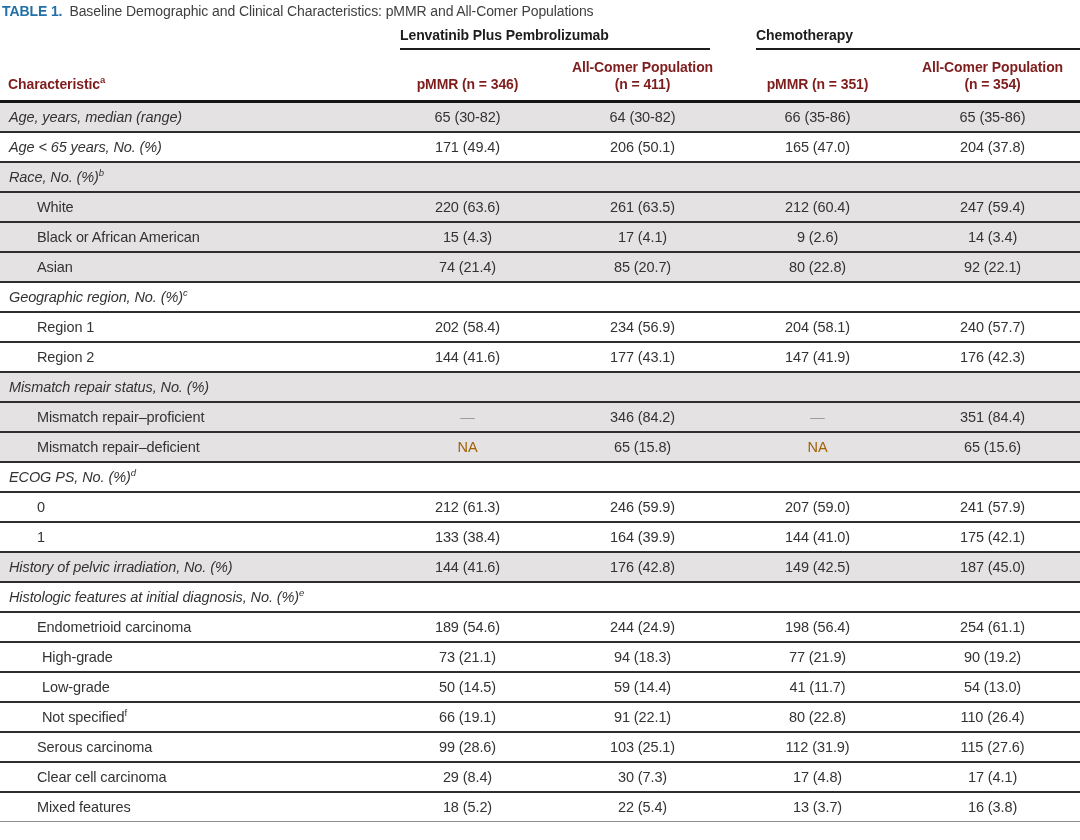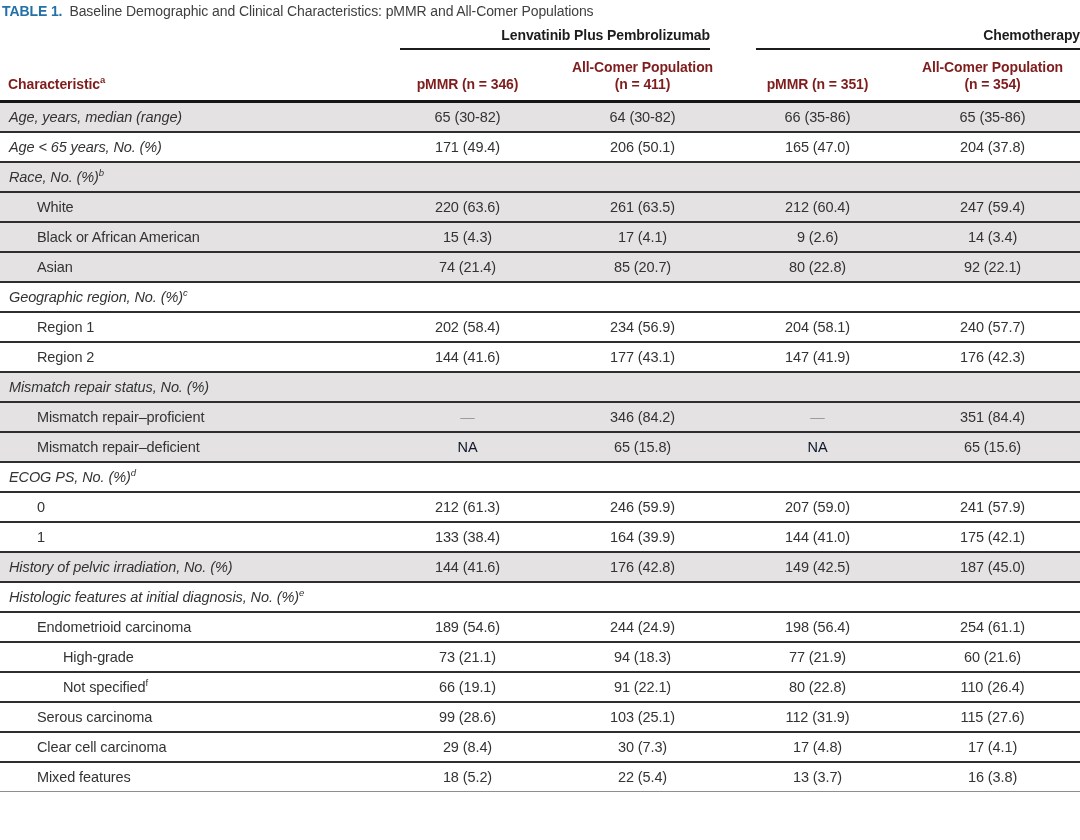--- a/index.html
+++ b/index.html
@@ -19,21 +19,21 @@
   
   table { width: 1080px; border-collapse: collapse; table-layout: fixed; margin-top: 3px; }
   col.c-label { width: 380px; }
   col.c-val  { width: 175px; }
 
   
   .group-row td { vertical-align: bottom; padding-top: 4px; }
   .group-underline {
     border-bottom: 2px solid #1c1c1c;
     padding-bottom: 5px; margin: 0 20px;
-    text-align: right; font-weight: bold; font-size: 14px; color: #1c1c1c;
+    text-align: left; font-weight: bold; font-size: 14px; color: #1c1c1c;
     letter-spacing: -0.1px; white-space: nowrap;
   }
   .group-underline.chemo { margin-left: 26px; margin-right: 0; }
 
   
   .sub-row th {
     vertical-align: bottom; font-weight: bold; font-size: 14px; color: #7f1d1d;
     text-align: center; padding: 9px 2px 7px 2px; border-bottom: 3px solid #161616;
     letter-spacing: -0.1px; line-height: 17px;
   }
@@ -43,24 +43,24 @@
   
   tbody td {
     height: 30px; border-bottom: 2px solid #2e2e2e;
     font-size: 14.5px; color: #333333; letter-spacing: -0.1px;
     white-space: nowrap; overflow: hidden;
   }
   tbody tr.shaded { background: #e4e2e3; }
   td.lbl { text-align: left; }
   td.indent0 { padding-left: 9px; font-style: italic; }
   td.indent1 { padding-left: 37px; }
-  td.indent2 { padding-left: 63px; }
+  td.indent2 { padding-left: 42px; }
   td.val { text-align: center; }
   td.val.dash { color: #9c9c9c; }
-  td.val.na { color: #0f172a; }
+  td.val.na { color: #a16207; }
   tbody tr:last-child td { border-bottom: 1.5px solid #8f8f8f; }
 </style>
 </head>
 <body>
 
 <div class="page">
 
   <div class="title-line">
     <span class="title-tag">TABLE 1.</span><span class="title-text">Baseline Demographic and Clinical Characteristics: pMMR and All-Comer Populations</span>
   </div>
@@ -228,21 +228,28 @@
           <td class="val">189 (54.6)</td>
           <td class="val">244 (24.9)</td>
           <td class="val">198 (56.4)</td>
           <td class="val">254 (61.1)</td>
         </tr>
         <tr>
           <td class="lbl indent2">High-grade</td>
           <td class="val">73 (21.1)</td>
           <td class="val">94 (18.3)</td>
           <td class="val">77 (21.9)</td>
-          <td class="val">60 (21.6)</td>
+          <td class="val">90 (19.2)</td>
+        </tr>
+        <tr>
+          <td class="lbl indent2">Low-grade</td>
+          <td class="val">50 (14.5)</td>
+          <td class="val">59 (14.4)</td>
+          <td class="val">41 (11.7)</td>
+          <td class="val">54 (13.0)</td>
         </tr>
         <tr>
           <td class="lbl indent2">Not specified<sup>f</sup></td>
           <td class="val">66 (19.1)</td>
           <td class="val">91 (22.1)</td>
           <td class="val">80 (22.8)</td>
           <td class="val">110 (26.4)</td>
         </tr>
         <tr>
           <td class="lbl indent1">Serous carcinoma</td>

